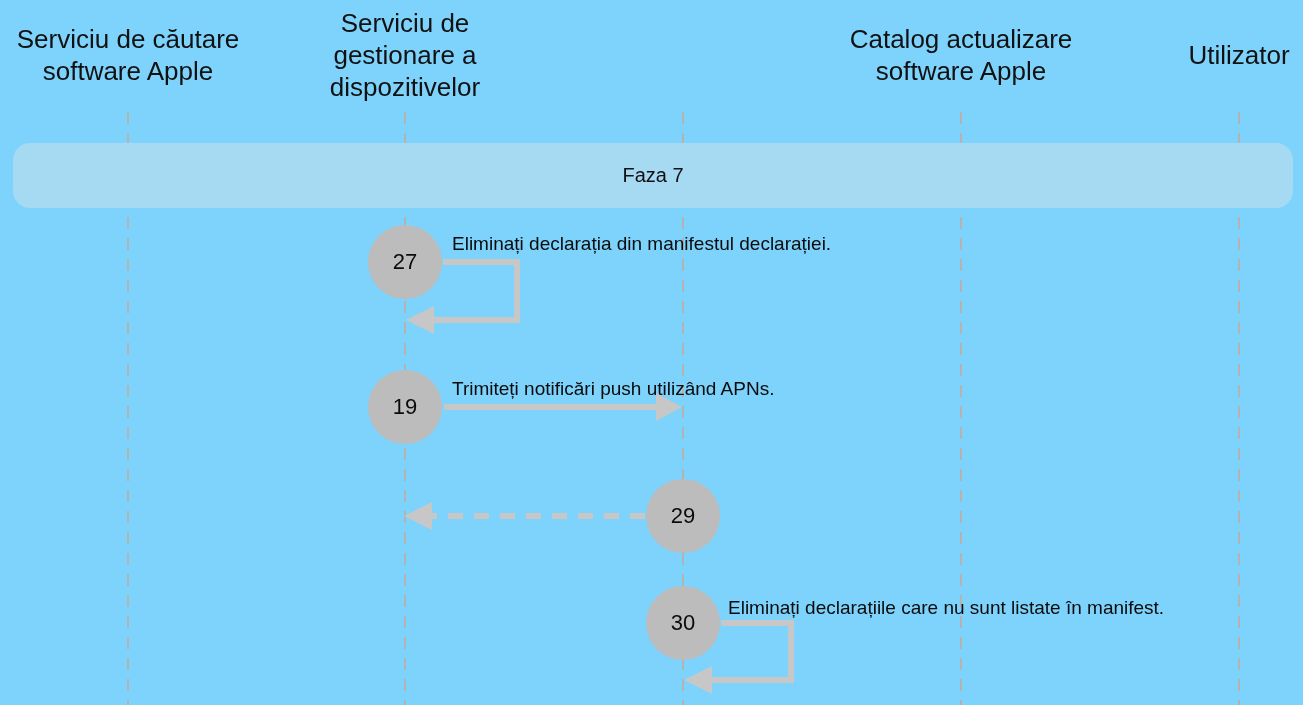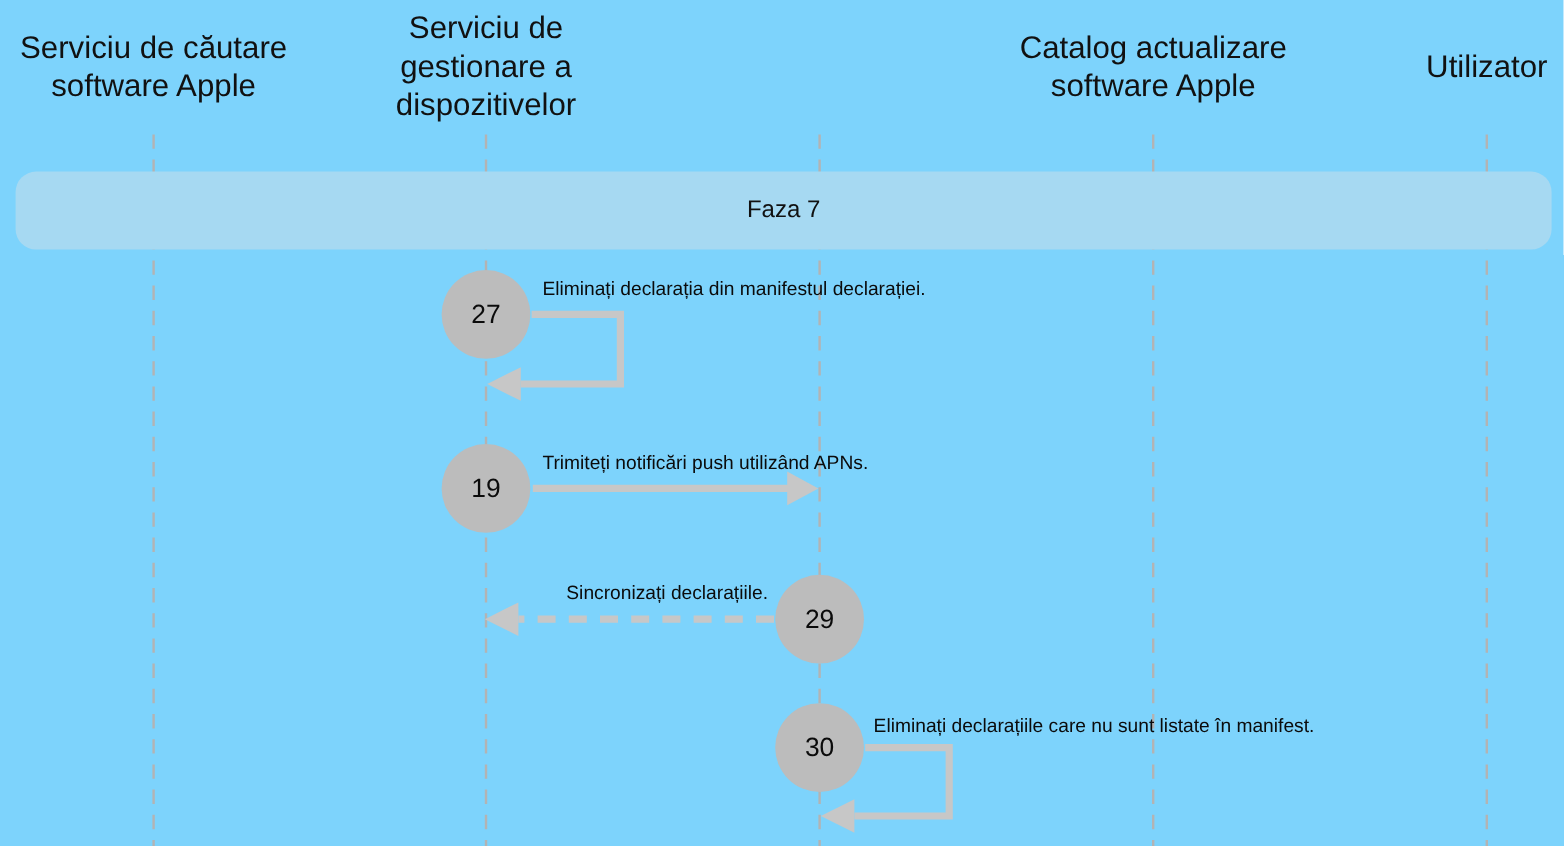--- a/index.html
+++ b/index.html
@@ -48,21 +48,21 @@
     color: #0b0b0b;
     line-height: 1;
   }
   .n27 { left: 405px; top: 262px; }
   .n28 { left: 405px; top: 407px; }
   .n29 { left: 683px; top: 516px; text-align: right; }
   .n30 { left: 683px; top: 623px; }
 
   .step-label {
     position: absolute;
-    font-size: 16px;
+    font-size: 19px;
     line-height: 1.15;
     white-space: nowrap;
     color: #0b0b0b;
   }
   .l27 { left: 452px; top: 233px; }
   .l28 { left: 452px; top: 378px; }
   .l29 { right: 663px; top: 486px; text-align: right; }
   .l30 { left: 728px; top: 597px; }
 </style>
 </head>
@@ -115,16 +115,15 @@
 
   <div class="phase-banner-label">Faza 7</div>
 
   <div class="step-number n27">27</div>
   <div class="step-number n28">19</div>
   <div class="step-number n29">29</div>
   <div class="step-number n30">30</div>
 
   <div class="step-label l27">Eliminați declarația din manifestul declarației.</div>
   <div class="step-label l28">Trimiteți notificări push utilizând APNs.</div>
-  <div class="step-label l29">Sincronizați declarațiile.</div>
   <div class="step-label l30">Eliminați declarațiile care nu sunt listate în manifest.</div>
 
 </div>
 
 </body></html>

